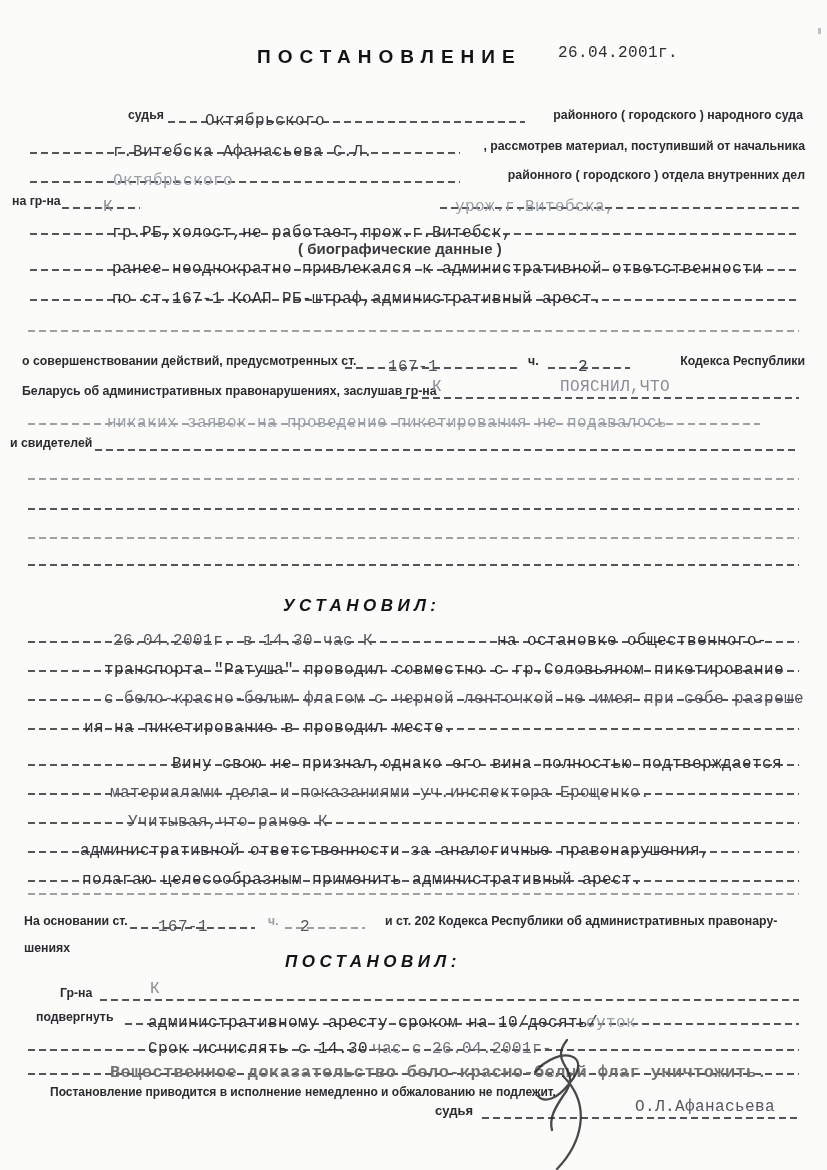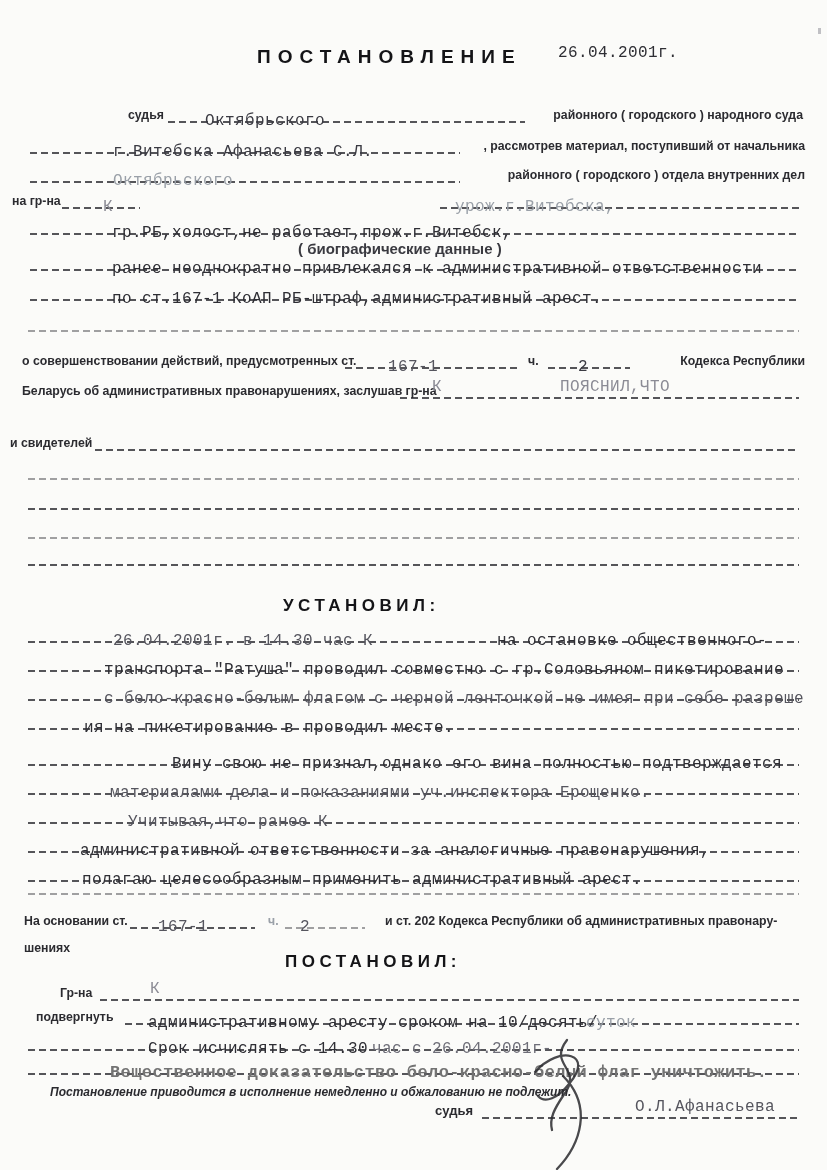--- a/index.html
+++ b/index.html
@@ -16,23 +16,23 @@
          font-size:16px;letter-spacing:.4px;white-space:nowrap;color:#2e2e34;}
   .typed.above{bottom:6px;}
   .t-black{color:#737373;font-weight:bold;}
   .t-dark{color:#2e2e34;}
   .t-dark2{color:#3a3a42;}
   .t-mid{color:#55555e;}
   .t-mid2{color:#6e6e78;}
   .t-ghost{color:#8b8b95;}
   .t-faint{color:#9aa0a8;}
   .title{font-size:19px;font-weight:bold;letter-spacing:7px;color:#141417;white-space:nowrap;}
-  .heading{font-size:17px;font-weight:bold;letter-spacing:4.5px;color:#141417;white-space:nowrap;}
+  .heading{font-size:17px;font-weight:bold;letter-spacing:4.5px;color:#141417;white-space:nowrap;font-style:italic;}
   .caption{font-size:15px;font-weight:bold;color:#3a3a40;white-space:nowrap;}
-  .note{font-size:12px;font-style:italic;}
+  .note{font-size:12px;}
   .speck{position:absolute;background:#9a9aa0;opacity:.6;}
 </style>
 </head>
 <body>
 
 <div class="page">
 
   <div class="abs title" style="left:257px;top:46px">ПОСТАНОВЛЕНИЕ</div>
   <div class="abs typed t-dark" style="left:558px;top:44px;font-size:16px;bottom:auto">26.04.2001г.</div>
   <div class="speck" style="left:818px;top:28px;width:3px;height:6px"></div>
@@ -91,20 +91,24 @@
     <span class="lbl" style="right:22px">Кодекса Республики</span>
   </div>
 
   <div class="row" style="top:378px">
     <span class="lbl" style="left:22px">Беларусь об административных правонарушениях, заслушав гр-на</span>
     <span class="rule" style="left:400px;right:28px"></span>
     <span class="typed above t-ghost" style="left:432px">К</span>
     <span class="typed above t-ghost" style="left:560px">ПОЯСНИЛ,ЧТО</span>
   </div>
 
+  <div class="row" style="top:404px">
+    <span class="rule faint" style="left:28px;right:67px"></span>
+    <span class="typed t-faint" style="left:107px">никаких заявок на проведение пикетирования не подавалось</span>
+  </div>
 
   <div class="row" style="top:430px">
     <span class="lbl" style="left:10px">и свидетелей</span>
     <span class="rule" style="left:95px;right:28px"></span>
   </div>
 
   <div class="rule standalone faint" style="top:478px;left:28px;right:28px"></div>
   <div class="rule standalone" style="top:508px;left:28px;right:28px"></div>
   <div class="rule standalone faint" style="top:537px;left:28px;right:28px"></div>
   <div class="rule standalone" style="top:564px;left:28px;right:28px"></div>

